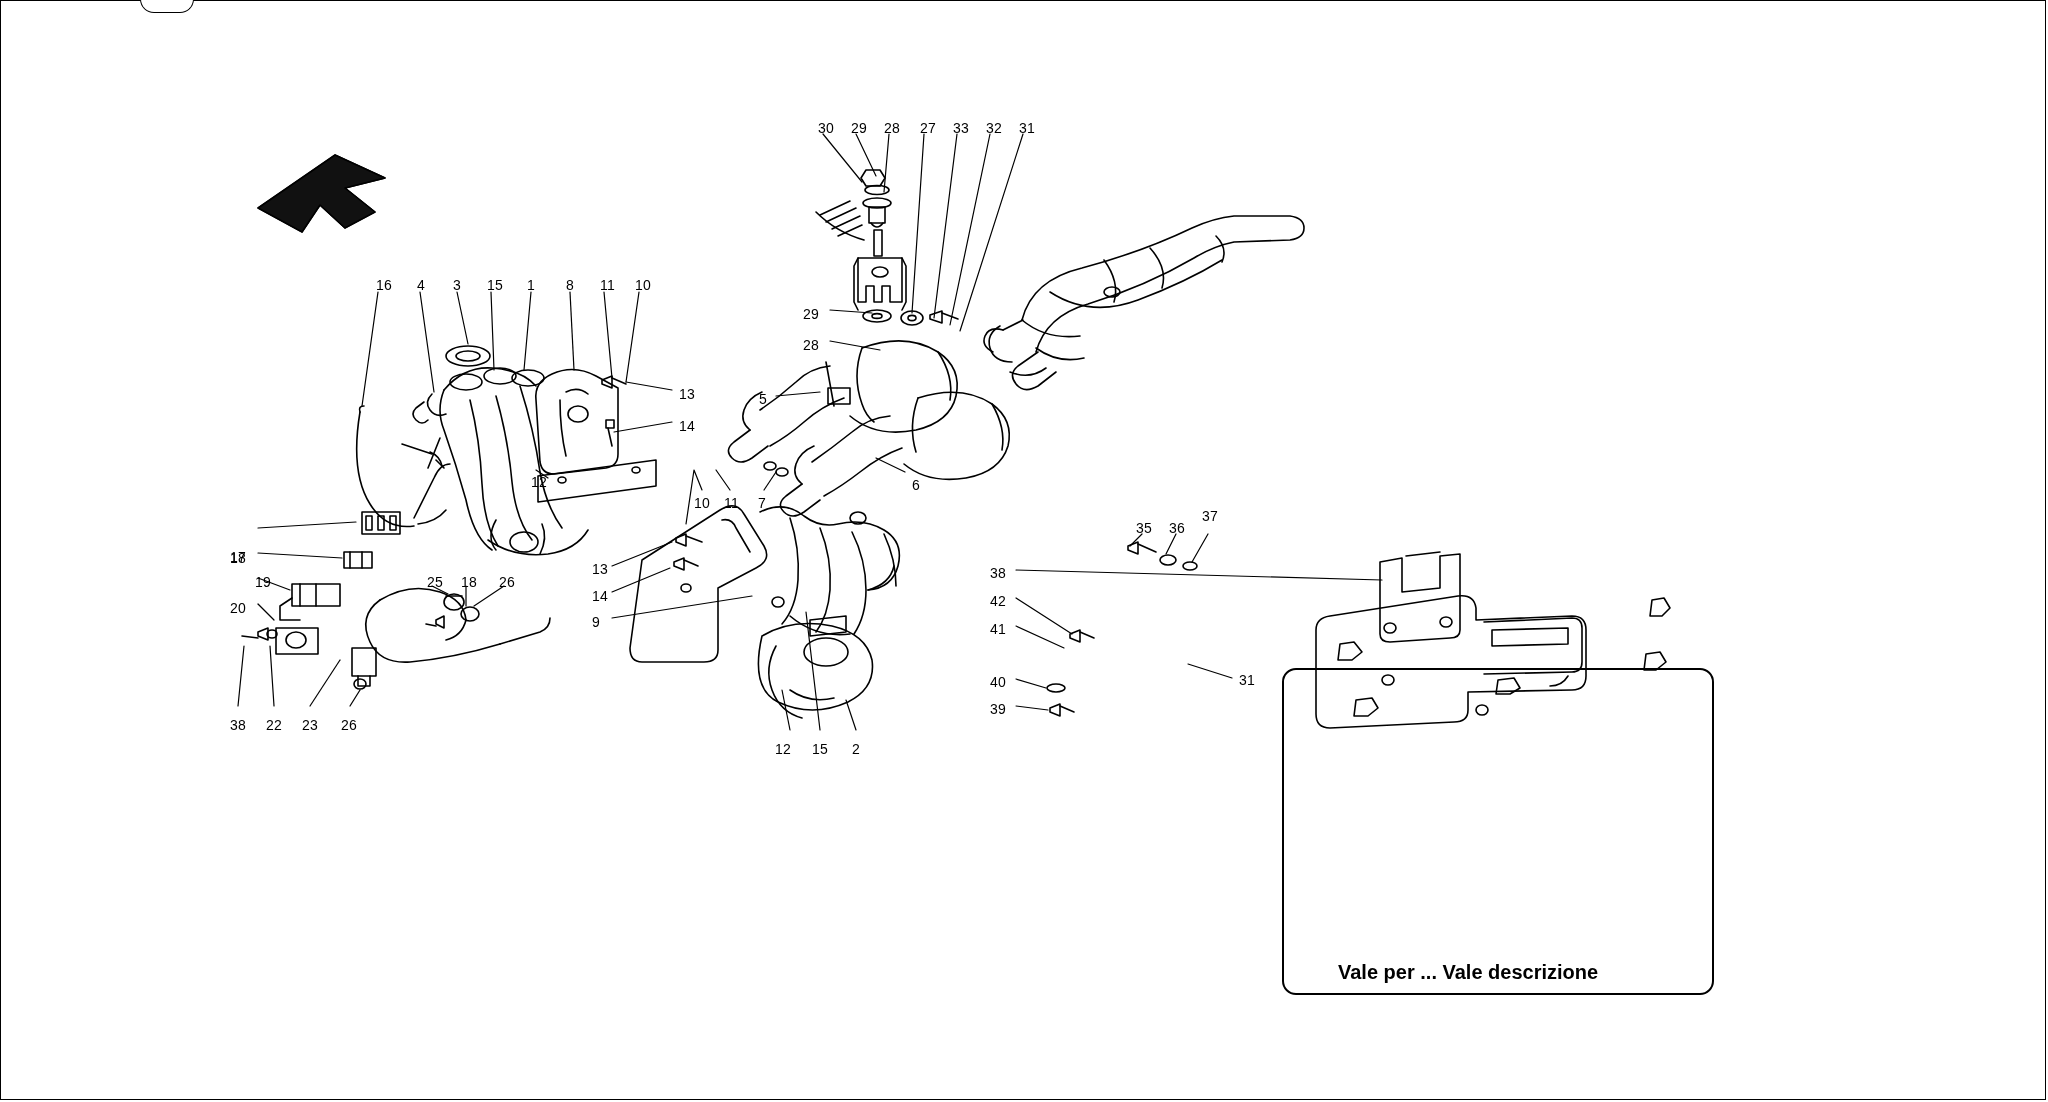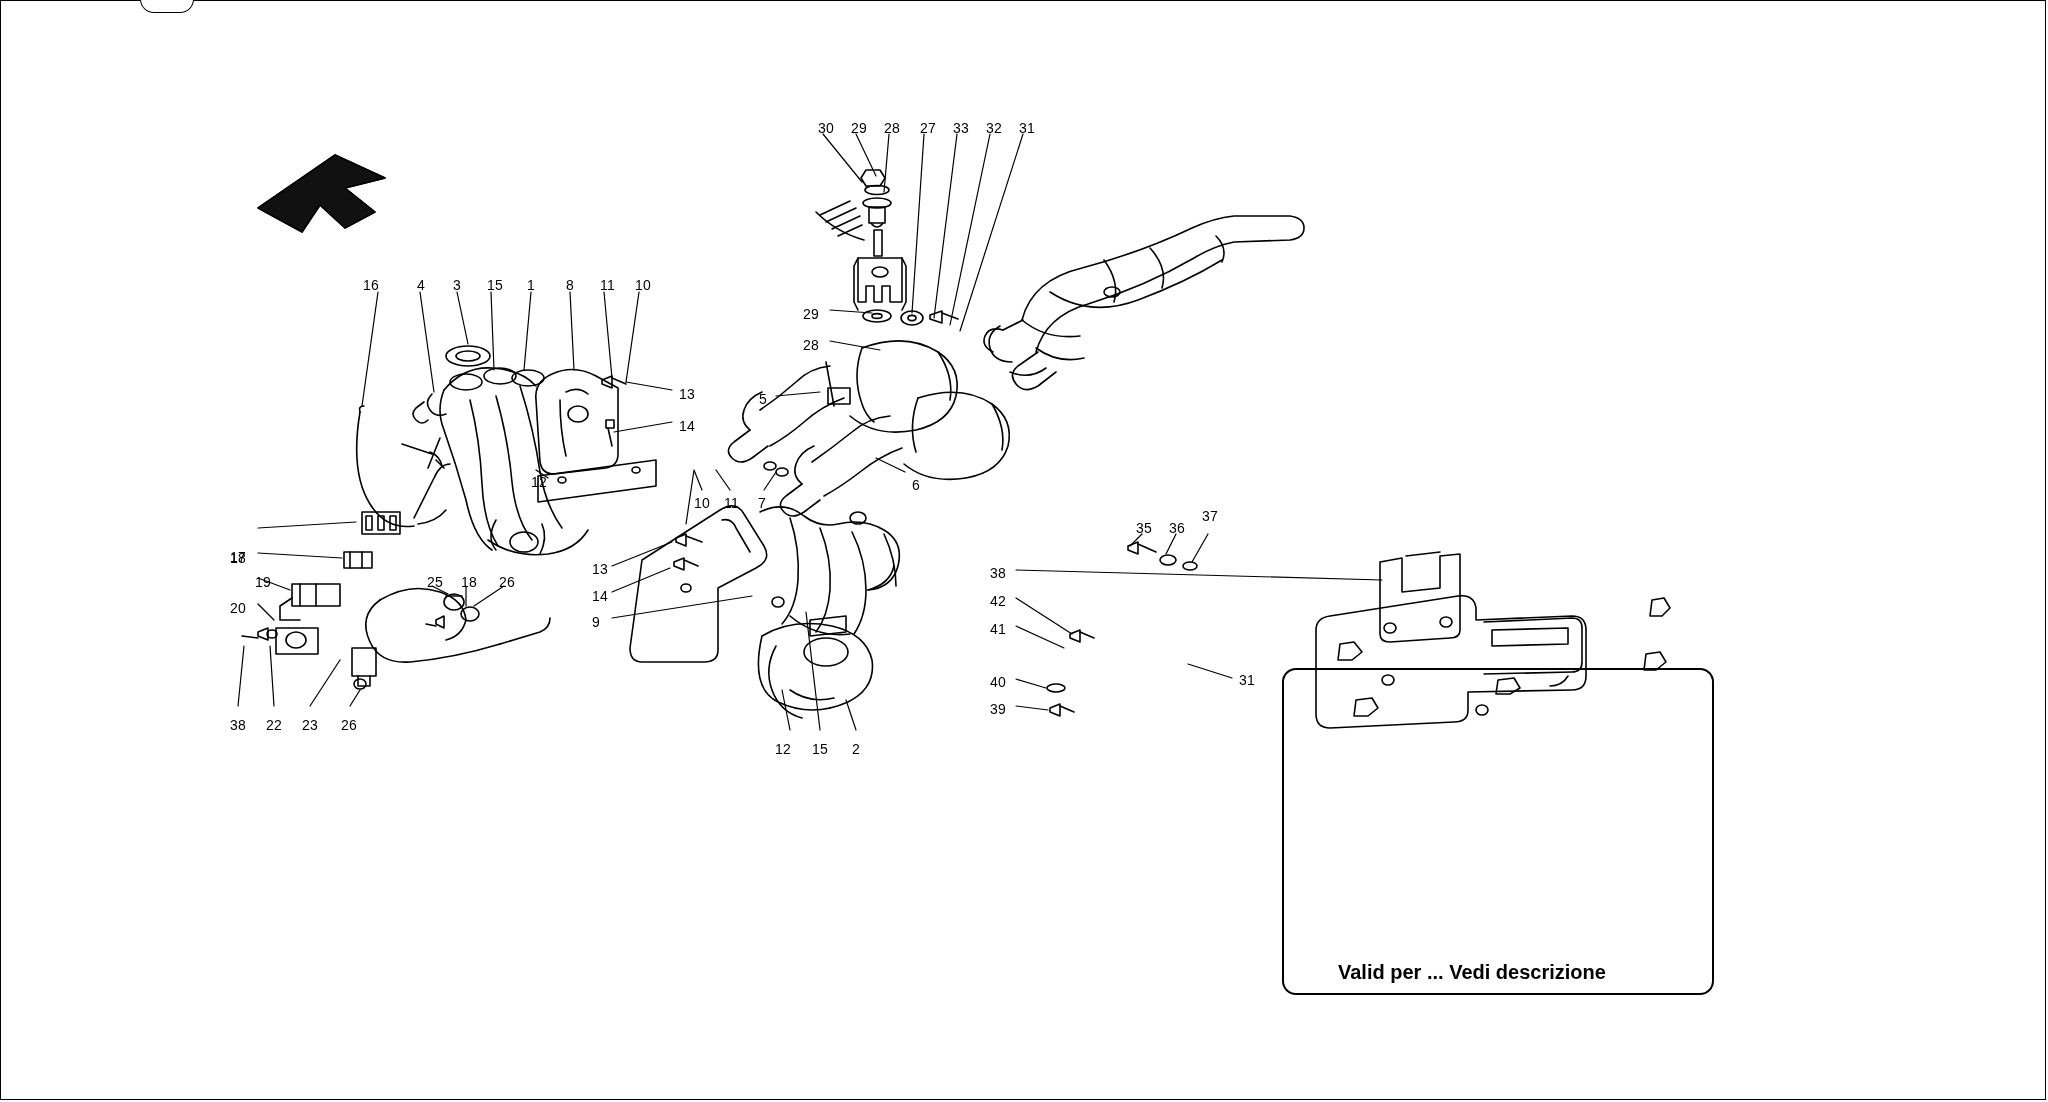--- a/index.html
+++ b/index.html
@@ -391,34 +391,34 @@
         <path d="M1016 706 L1048 710"></path>
         <path d="M1232 678 L1188 664"></path>
       </g>
 
     </g>
   </svg>
 
   <div class="note-box"></div>
 
   <div class="note-text">
-    <div>Valid per ... Vedi descrizione</div>
+    <div>Vale per ... Vale descrizione</div>
   </div>
 
   <div id="callout-layer">
       <span class="callout" style="left: 818px; top: 119px;">30</span>
       <span class="callout" style="left: 851px; top: 119px;">29</span>
       <span class="callout" style="left: 884px; top: 119px;">28</span>
       <span class="callout" style="left: 920px; top: 119px;">27</span>
       <span class="callout" style="left: 953px; top: 119px;">33</span>
       <span class="callout" style="left: 986px; top: 119px;">32</span>
       <span class="callout" style="left: 1019px; top: 119px;">31</span>
       <span class="callout" style="left: 803px; top: 305px;">29</span>
       <span class="callout" style="left: 803px; top: 336px;">28</span>
-      <span class="callout" style="left: 363px; top: 276px;">16</span>
+      <span class="callout" style="left: 376px; top: 276px;">16</span>
       <span class="callout" style="left: 417px; top: 276px;">4</span>
       <span class="callout" style="left: 453px; top: 276px;">3</span>
       <span class="callout" style="left: 487px; top: 276px;">15</span>
       <span class="callout" style="left: 527px; top: 276px;">1</span>
       <span class="callout" style="left: 566px; top: 276px;">8</span>
       <span class="callout" style="left: 600px; top: 276px;">11</span>
       <span class="callout" style="left: 635px; top: 276px;">10</span>
       <span class="callout" style="left: 679px; top: 385px;">13</span>
       <span class="callout" style="left: 679px; top: 417px;">14</span>
       <span class="callout" style="left: 531px; top: 473px;">12</span>

